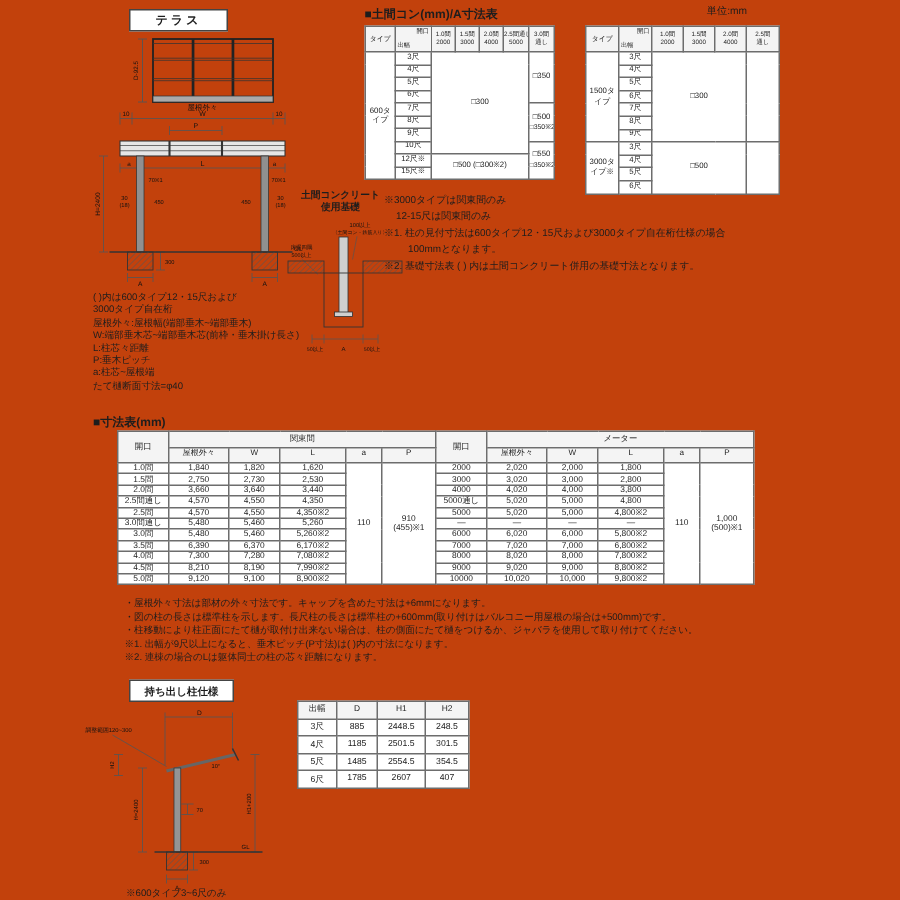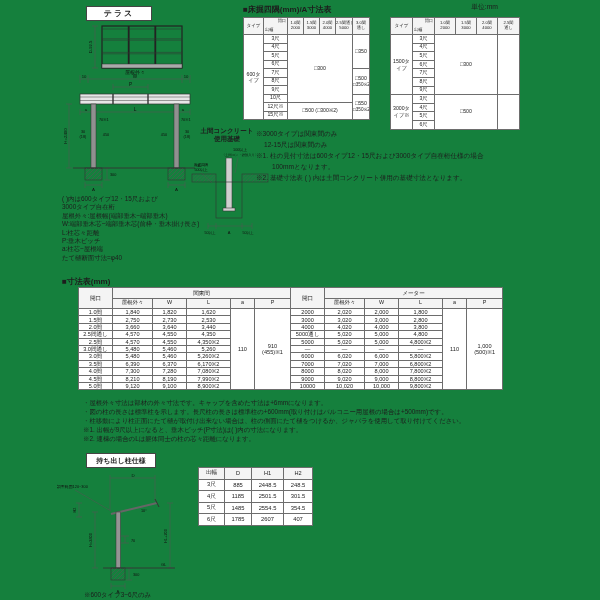--- a/index.html
+++ b/index.html
@@ -1,16 +1,16 @@
 <!DOCTYPE html>
 <html><head>
 <meta charset="utf-8">
 <style>
   html,body{margin:0;padding:0;background:#fff}
-  #page{position:relative;width:600px;height:600px;background:#15803d;overflow:hidden;
+  #page{position:relative;width:600px;height:600px;background:#c2410c;overflow:hidden;
         font-family:"Liberation Sans",sans-serif;color:#1d1d1d;}
   .abs{position:absolute}
   .boxlabel{border:1px solid #444;font-weight:bold;text-align:center;
             display:flex;align-items:center;justify-content:center;background:#fff}
   .h1title{font-weight:bold;font-size:8px;white-space:nowrap}
   .small{font-size:6.4px;line-height:8.4px;white-space:nowrap}
   .note-line{white-space:nowrap}
   table{border-collapse:collapse;position:absolute;table-layout:fixed;background:#fff}
   td{border:0.8px solid #6d6d6d;text-align:center;vertical-align:middle;padding:0;overflow:hidden}
   .tblA{left:243px;top:17px;width:127px;font-size:5.2px;line-height:1.15}
@@ -129,21 +129,21 @@
     <div class="note-line">( )内は600タイプ12・15尺および</div>
     <div class="note-line">3000タイプ自在桁</div>
     <div class="note-line">屋根外々:屋根幅(端部垂木~端部垂木)</div>
     <div class="note-line">W:端部垂木芯~端部垂木芯(前枠・垂木掛け長さ)</div>
     <div class="note-line">L:柱芯々距離</div>
     <div class="note-line">P:垂木ピッチ</div>
     <div class="note-line">a:柱芯~屋根端</div>
     <div class="note-line">たて樋断面寸法=φ40</div>
   </div>
 
-  <div class="abs h1title" style="left:243px;top:4px">■床掘四隅(mm)/A寸法表</div>
+  <div class="abs h1title" style="left:243px;top:4px">■土間コン(mm)/A寸法表</div>
   <div class="abs" style="left:420px;top:2px;width:78px;text-align:right;font-size:6.8px">単位:mm</div>
 
   <table class="tblA">
     <colgroup>
         <col style="width:20px">
         <col style="width:24px">
         <col style="width:16px">
         <col style="width:16px">
         <col style="width:16px">
         <col style="width:17px">

